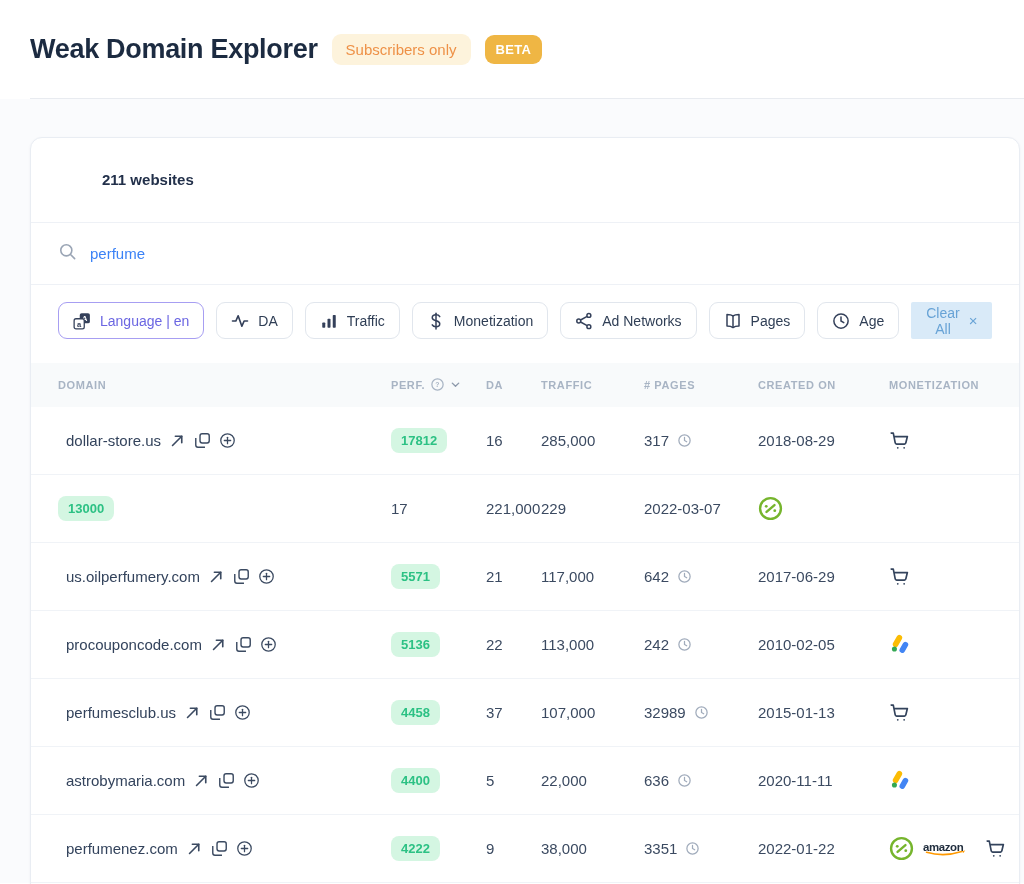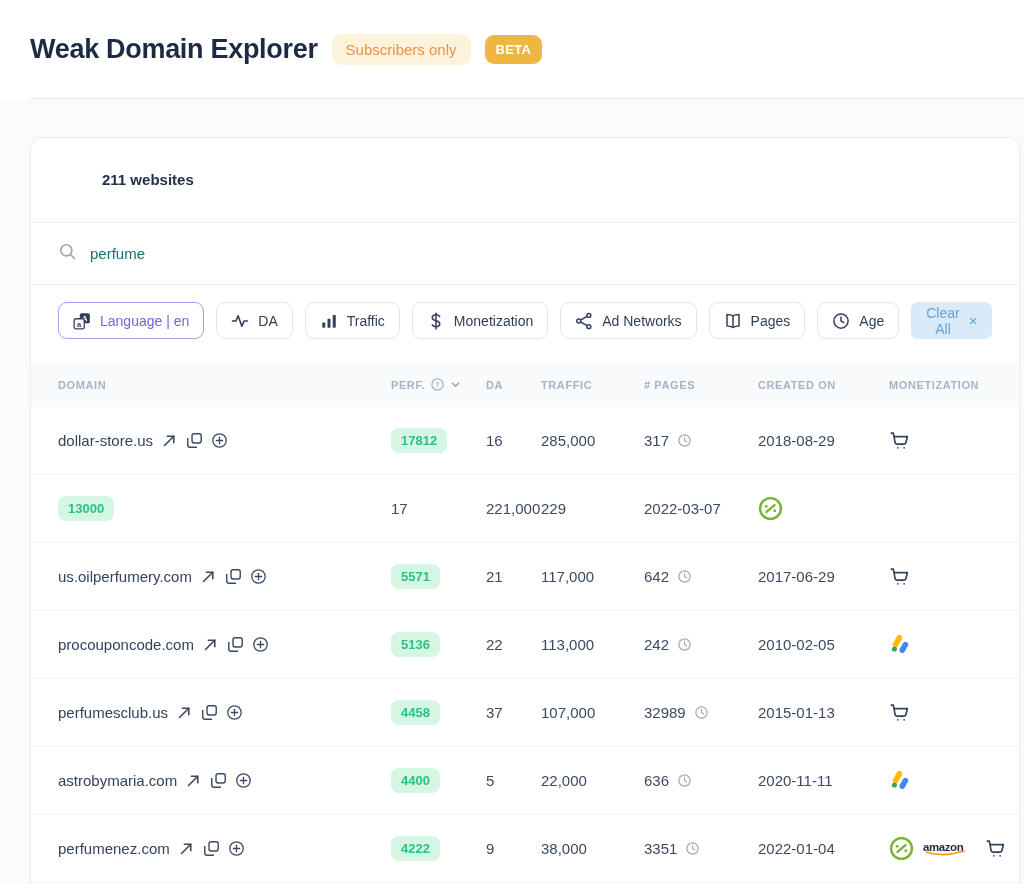--- a/index.html
+++ b/index.html
@@ -19,45 +19,45 @@
   .content { background:#fafbfd; padding:38px 0 0 30px; height:784px; }
   .card { width:990px; background:#fff; border:1px solid #e9edf3; border-radius:12px;
     box-shadow:0 1px 3px rgba(20,40,80,.05); overflow:hidden; height:900px; }
 
   .count-row { padding:33px 27px; border-bottom:1px solid #eef1f6; }
   .count-row span { font-size:15px; font-weight:700; color:#22304a;margin-left:44px; }
 
   .search-row { display:flex; align-items:center; gap:13px; padding:19px 27px;
     border-bottom:1px solid #eef1f6; }
   .search-row svg { width:19px; height:19px; flex:none; }
-  .search-input { border:none; outline:none; flex:1; font-size:15px; color:#0f766e;
+  .search-input { border:none; outline:none; flex:1; font-size:15px; color:#3b82f6;
     font-family:"Liberation Sans", sans-serif; background:transparent; }
 
   .filter-row { display:flex; align-items:center; gap:12px; padding:17px 27px 24px; }
   .filter-btn { display:flex; align-items:center; gap:9px; height:37px; padding:0 14px;
     background:#fff; border:1px solid #e1e6ed; border-radius:9px; font-size:14px;
     color:#2f3e55; cursor:pointer; font-family:"Liberation Sans", sans-serif; white-space:nowrap; }
   .filter-btn .f-icon { display:flex; }
   .filter-btn .f-icon svg { width:18px; height:18px; }
   .filter-btn.active { border-color:var(--language-border); color:var(--language-text); }
   .clear-all { display:flex; align-items:center; gap:9px; height:37px; padding:0 15px;
-    border:none; border-radius:7px; background:var(--clear-all-bg); color:var(--clear-all-text);
+    border:none; border-radius:2px; background:var(--clear-all-bg); color:var(--clear-all-text);
     font-size:14px; cursor:pointer; font-family:"Liberation Sans", sans-serif; }
   .clear-all .x-icon { font-size:15px; line-height:1; }
 
   
   .grid-cols { display:grid; grid-template-columns:333px 95px 55px 103px 114px 131px 1fr;
     padding:0 27px; align-items:center; }
   .thead { height:44px; background:#f8fafb; }
   .th { font-size:11px; font-weight:700; letter-spacing:0.6px; color:#a8b4c4;
     text-transform:uppercase; display:flex; align-items:center; gap:5px; white-space:nowrap; }
   .th svg { flex:none; }
   .trow { height:68px; border-bottom:1px solid #f0f3f7; background:#fff; }
   .td { font-size:15px; color:#3b4a61; white-space:nowrap; }
-  .td-domain { display:flex; align-items:flex-end; gap:8px; color:#33435c; }
+  .td-domain { display:flex; align-items:flex-end; gap:8px; color:#33435c;margin-left:8px; }
   .domain-text { font-size:15px; cursor:pointer; }
   .icon-btn { display:flex; cursor:pointer; }
   .icon-btn svg { width:17px; height:17px; }
   .perf-badge { display:inline-block; background:var(--perf-badge-bg); color:var(--perf-badge-text);
     font-size:13px; font-weight:700; padding:5px 10px; border-radius:8px; }
   .td-pages { display:flex; align-items:center; gap:8px; }
   .td-pages .clock svg { width:15px; height:15px; display:block; }
   .td-monet { display:flex; align-items:center; gap:8px; overflow:visible; }
   .monet-icon { display:flex; align-items:center; }
   .monet-icon svg { display:block; }
@@ -480,21 +480,21 @@
     <div class="td">38,000</div>
     <div class="td td-pages">
       <span>3351</span>
       <span class="clock">
         <svg viewBox="0 0 24 24" fill="none" stroke="#a0abbb" stroke-width="2" stroke-linecap="round">
                 <circle cx="12" cy="12" r="9"></circle>
                 <polyline points="12,7 12,12 15.5,14"></polyline>
               </svg>
       </span>
     </div>
-    <div class="td">2022-01-04</div>
+    <div class="td">2022-01-22</div>
     <div class="td td-monet">
             <span class="monet-icon">
               <svg width="25" height="25" viewBox="0 0 24 24" fill="none">
                 <circle cx="12" cy="12" r="10" stroke="var(--ezoic-green)" stroke-width="2.3"></circle>
                 <line x1="8.2" y1="15.3" x2="15.8" y2="8.7" stroke="var(--ezoic-green)" stroke-width="2.3" stroke-linecap="round"></line>
                 <circle cx="7.9" cy="9.9" r="1.35" fill="var(--ezoic-green)"></circle>
                 <circle cx="16.1" cy="14.1" r="1.35" fill="var(--ezoic-green)"></circle>
               </svg>
             </span>
             <span class="monet-icon">

